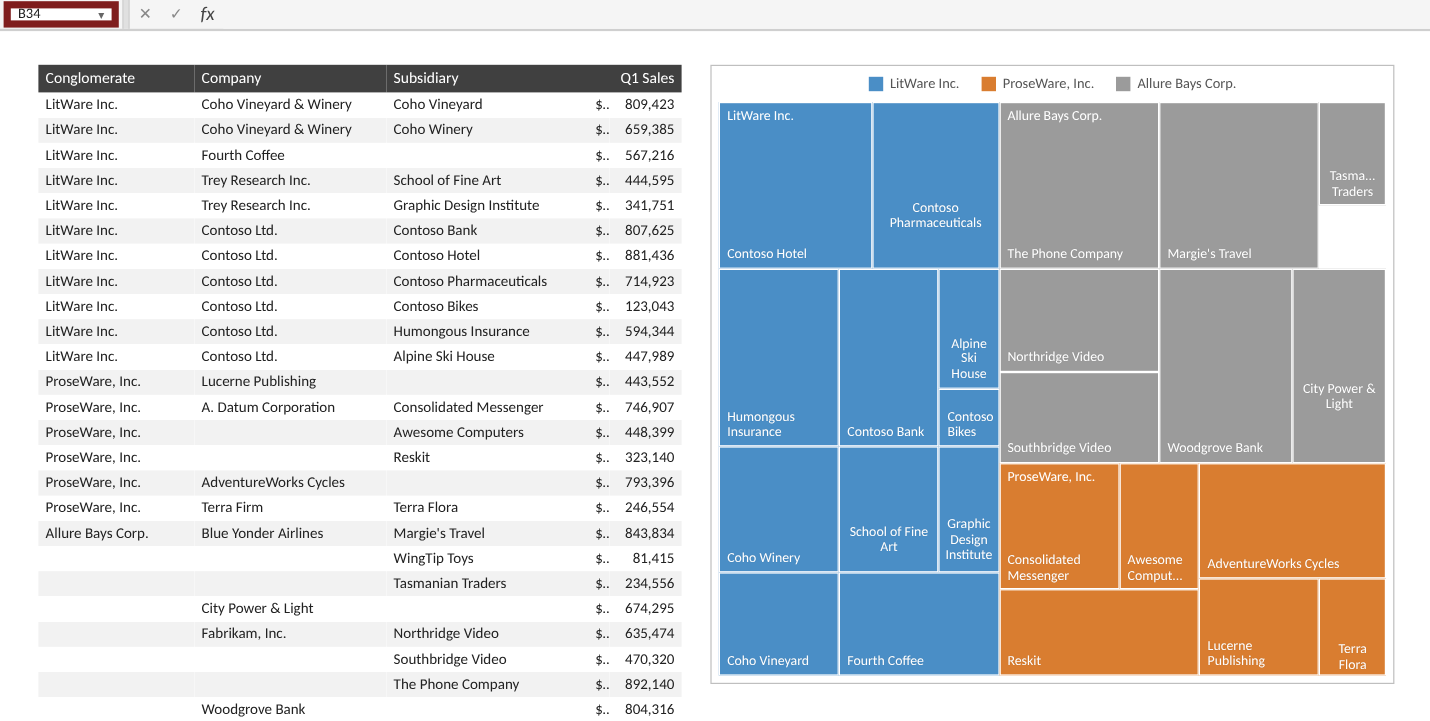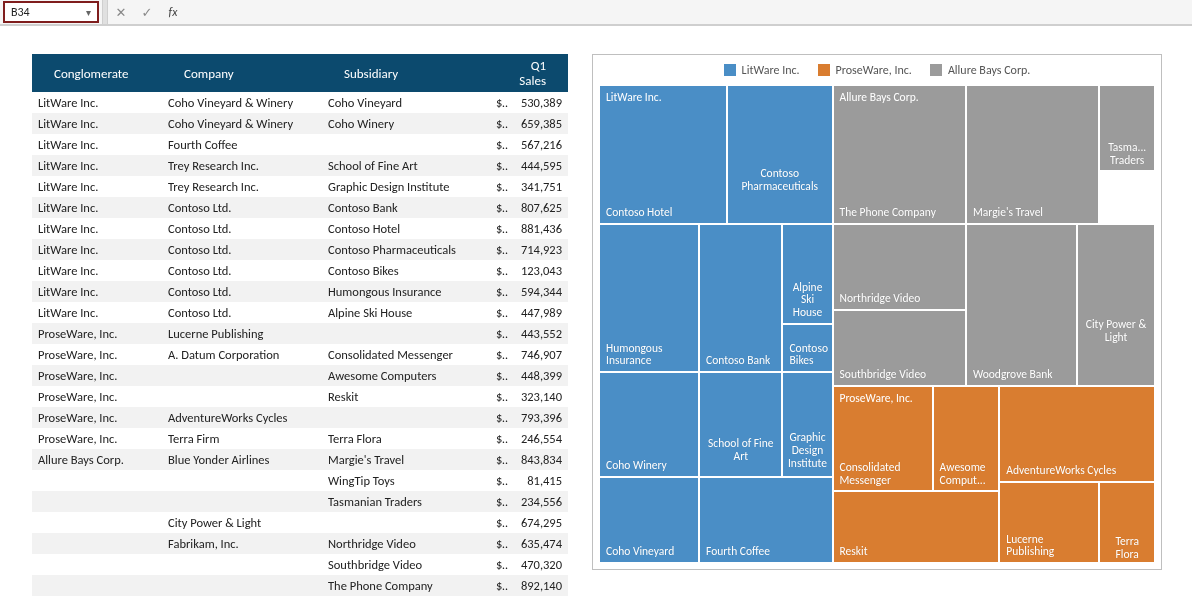--- a/index.html
+++ b/index.html
@@ -16,21 +16,21 @@
   
   .formula-bar {
     display: flex;
     align-items: stretch;
     background: #f5f5f5;
     border-bottom: 2px solid #cfcfcf;
     height: 24px;
   }
   .namebox {
     width: 96px;
-    border: 2px solid #7f1d1d;
+    border: 6px solid #7f1d1d;
     background: #fff;
     margin: 1px 3px;
     position: relative;
     display: flex;
     align-items: center;
     padding: 0 6px;
     box-sizing: border-box;
   }
   .namebox-chevron {
     margin-left: auto;
@@ -44,21 +44,21 @@
     border-right: 1px solid #cfcfcf;
   }
   .fb-btn {
     width: 26px;
     display: flex;
     align-items: center;
     justify-content: center;
     color: #888;
     font-size: 13px;
   }
-  .fb-btn.fx { font-style: italic; font-size: 12px; color:#444;}
+  .fb-btn.fx { font-style: italic; font-size: 16px; color:#444;}
   .formula-input {
     flex: 1;
     border: 0;
     background: #f5f5f5;
     padding: 0 6px;
     outline: none;
     font: inherit;
   }
   
   .main {
@@ -74,24 +74,24 @@
     border-collapse: collapse;
     width: 536px;
     table-layout: fixed;
   }
   .data col.c1 { width: 130px; }
   .data col.c2 { width: 160px; }
   .data col.c3 { width: 168px; }
   .data col.c4 { width: 18px; }
   .data col.c5 { width: 60px; }
   .data th {
-    background: #0c4a6e;
+    background: #404040;
     color: #fff;
     text-align: left;
-    padding: 4px 22px;
+    padding: 4px 6px;
     font-weight: normal;
     font-size: 13px;
   }
   .data th.num { text-align: right; }
   .data td {
     padding: 3px 6px;
     white-space: nowrap;
     overflow: hidden;
     text-overflow: ellipsis;
     font-size: 12.5px;
@@ -189,21 +189,21 @@
         <th>Subsidiary</th>
         <th class="num" colspan="2">Q1 Sales</th>
       </tr>
     </thead>
     <tbody id="tbody">
         <tr>
           <td>LitWare Inc.</td>
           <td>Coho Vineyard &amp; Winery</td>
           <td>Coho Vineyard</td>
           <td class="dollar">$</td>
-          <td class="num">530,389</td>
+          <td class="num">809,423</td>
         </tr>
         <tr>
           <td>LitWare Inc.</td>
           <td>Coho Vineyard &amp; Winery</td>
           <td>Coho Winery</td>
           <td class="dollar">$</td>
           <td class="num">659,385</td>
         </tr>
         <tr>
           <td>LitWare Inc.</td>

